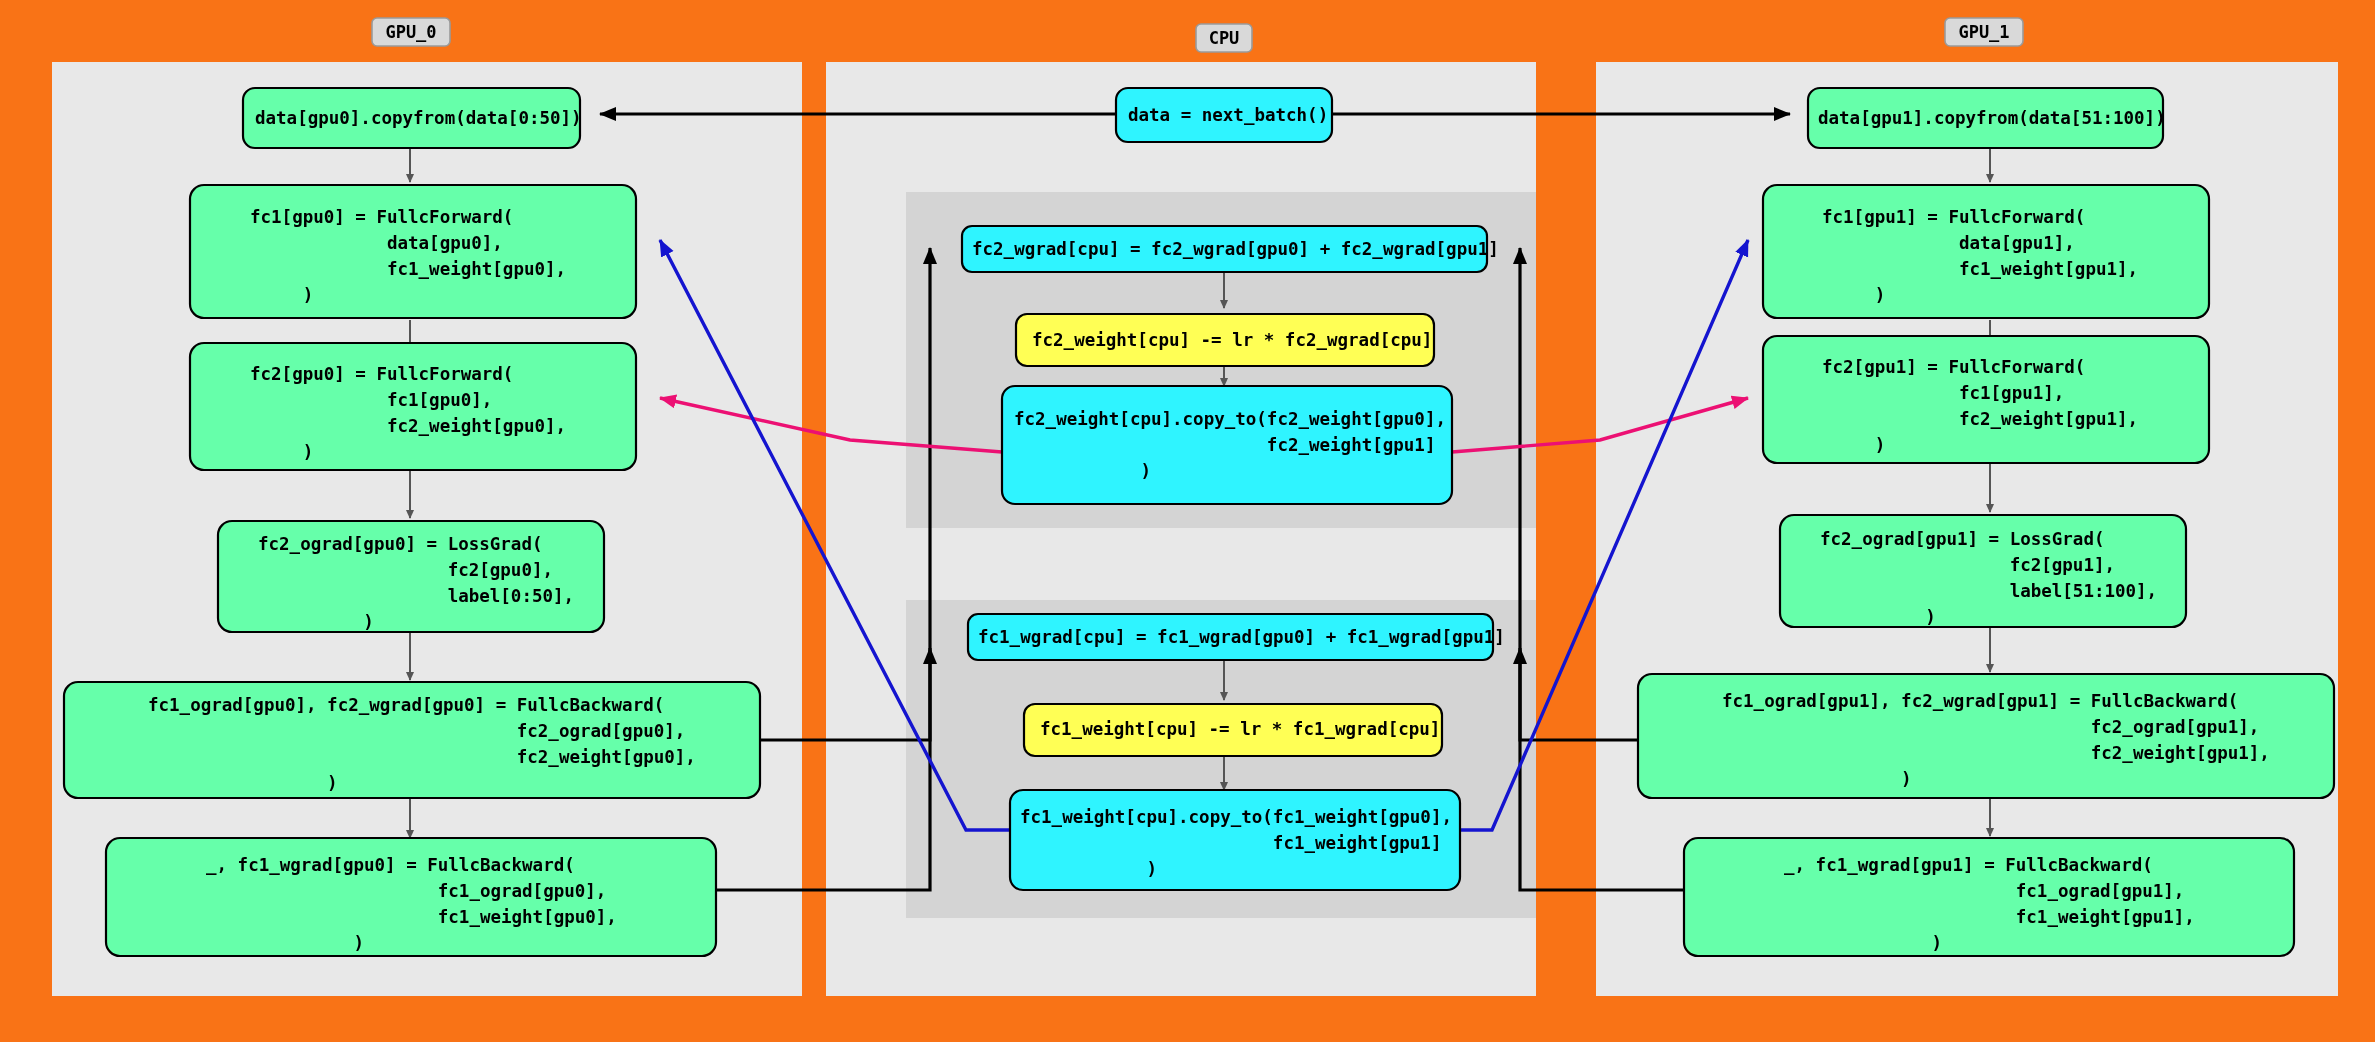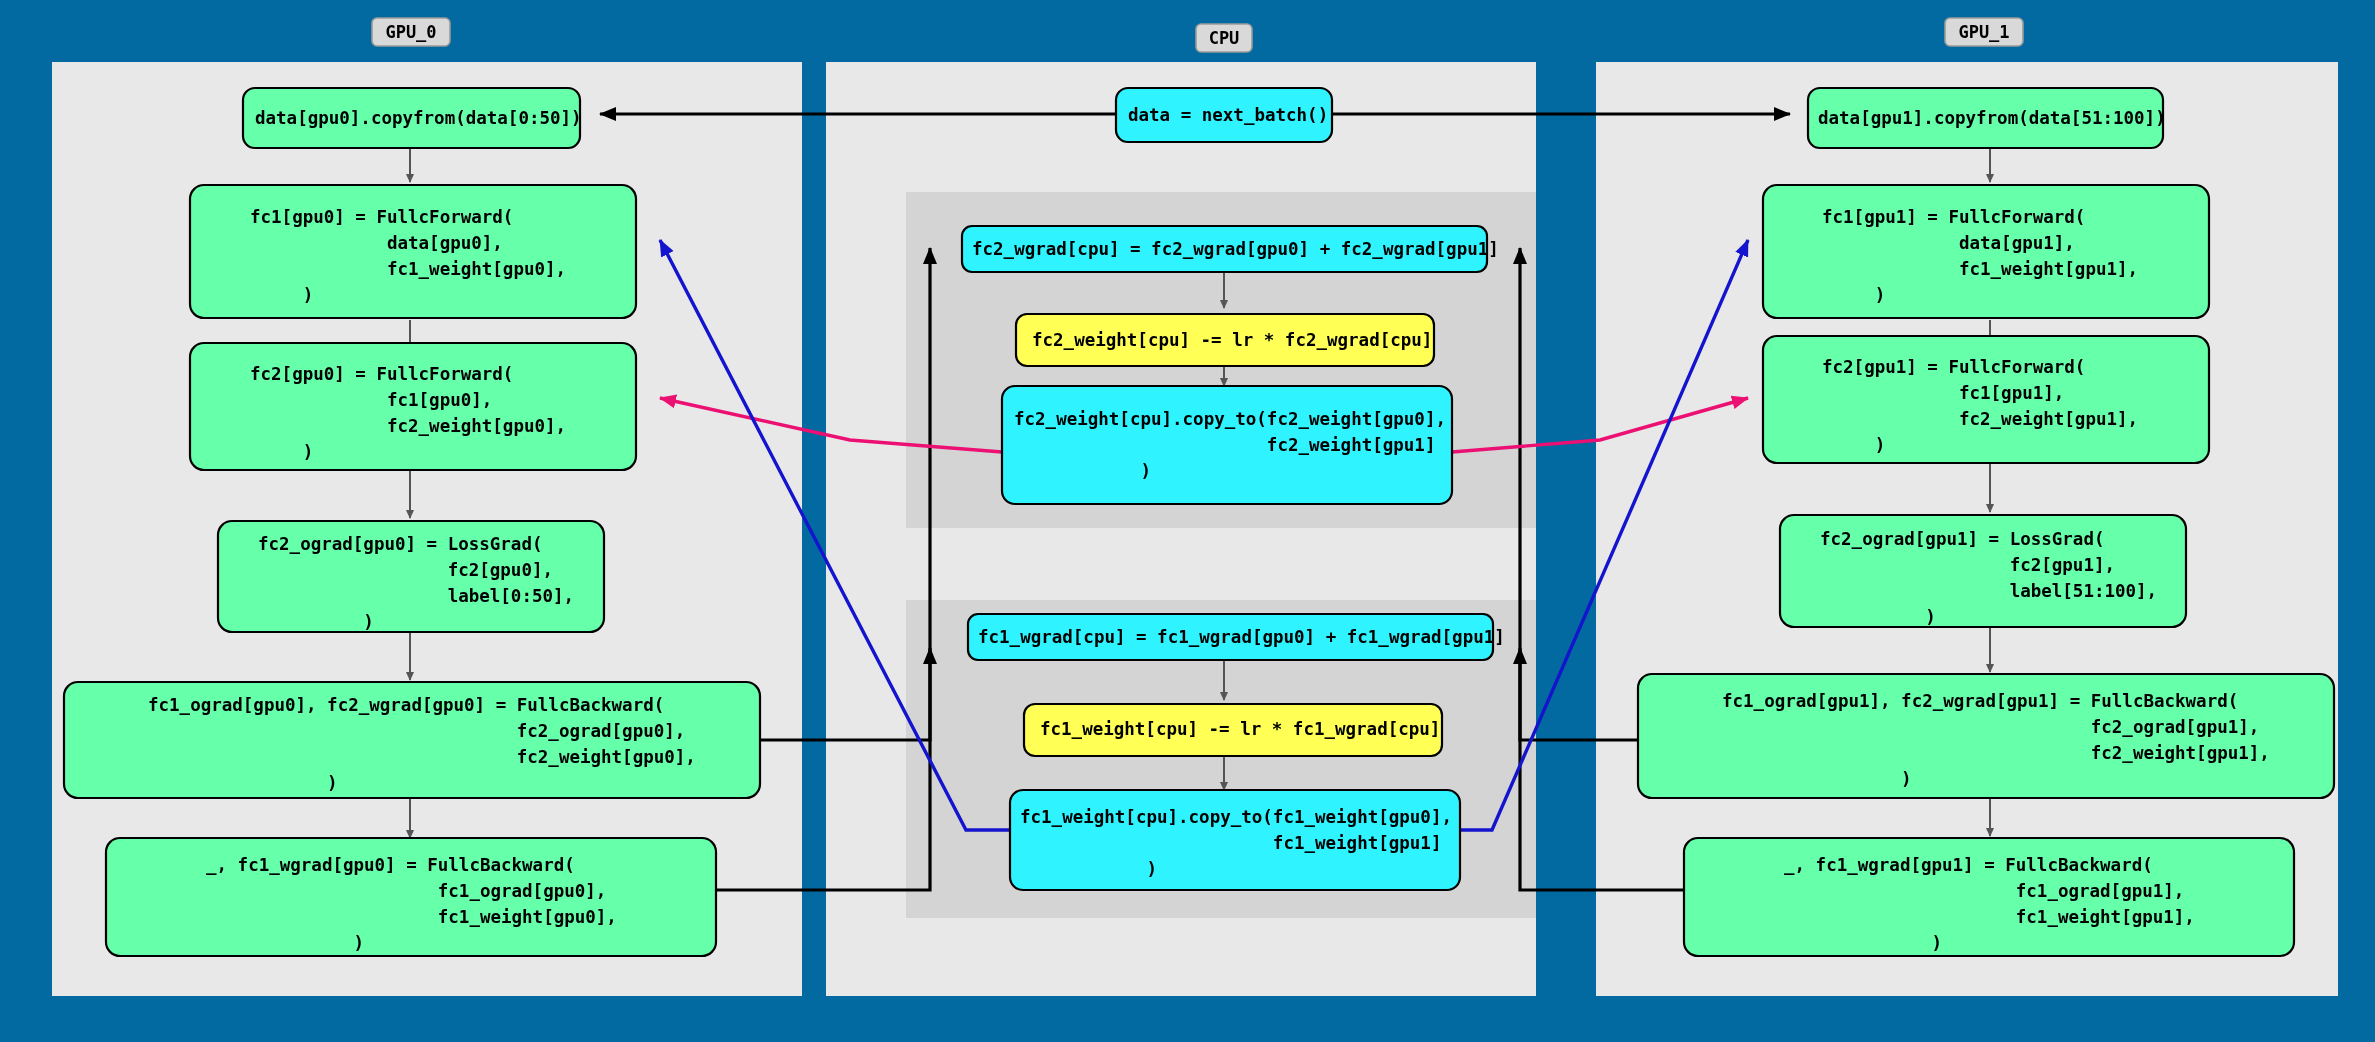--- a/index.html
+++ b/index.html
@@ -5,21 +5,21 @@
   html, body {
     margin: 0;
     padding: 0;
     background: #f4f4f4;
     font-family: "DejaVu Sans Mono", monospace;
   }
   #stage {
     position: relative;
     width: 2375px;
     height: 1042px;
-    background: #0369a1;
+    background: #f97316;
     overflow: hidden;
   }
   svg.diagram {
     position: absolute;
     left: 0;
     top: 0;
     width: 2375px;
     height: 1042px;
   }
   .panel-bg { fill: #e8e8e8; stroke: none; }

